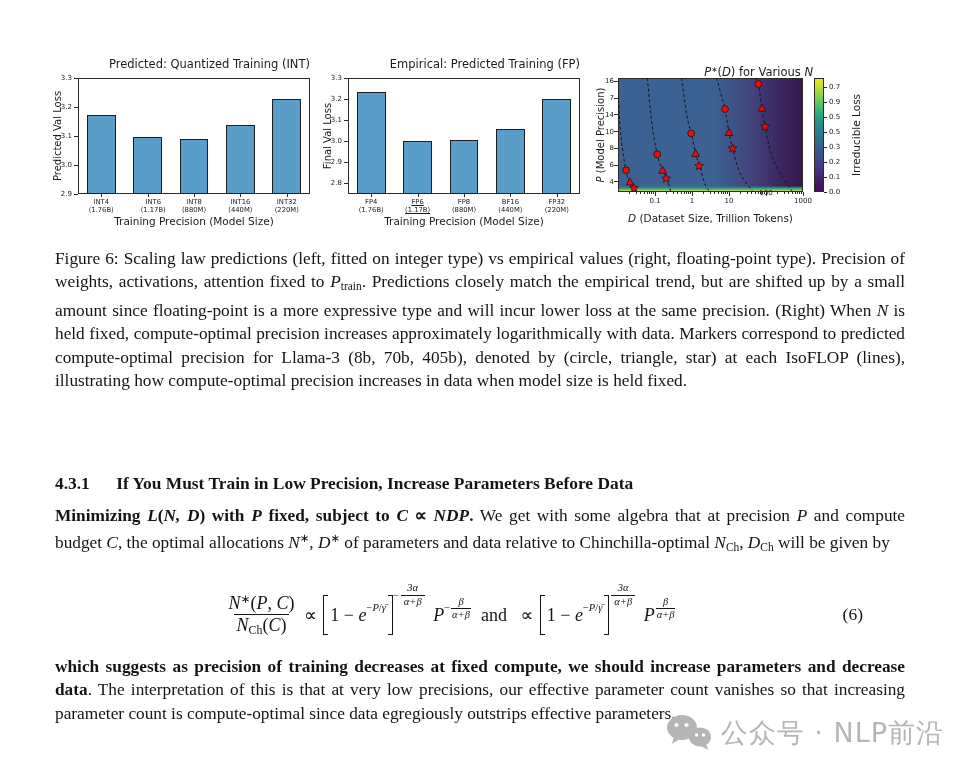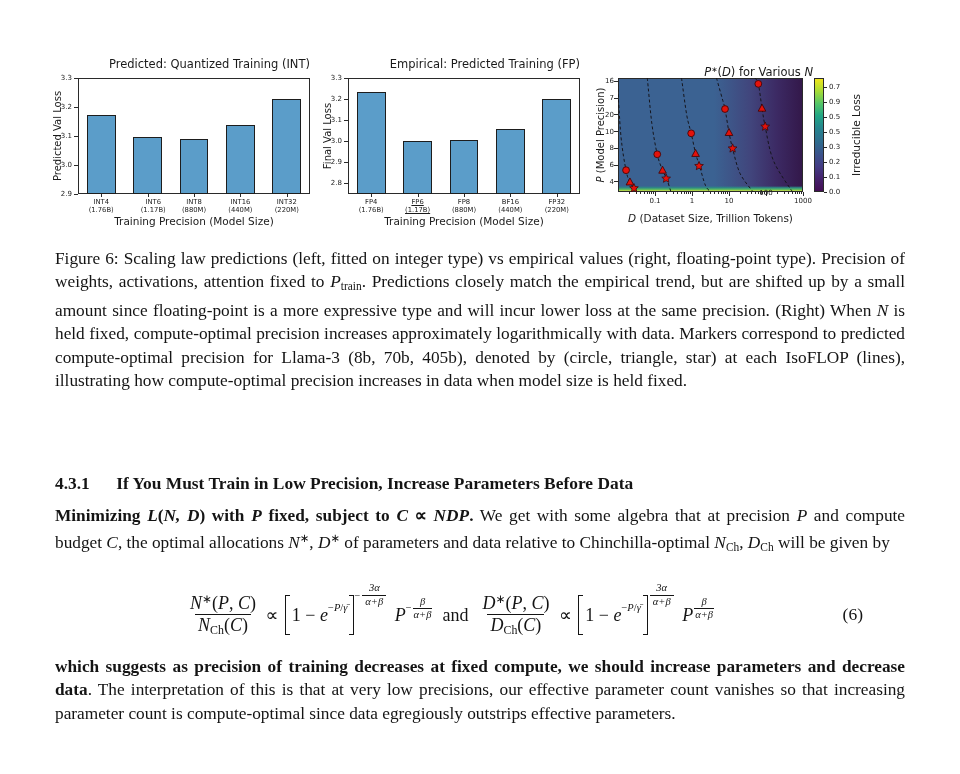--- a/index.html
+++ b/index.html
@@ -176,21 +176,21 @@
       </svg>
       <div class="tickmark" style="left: 22px; top: 126.441px; width: 4px; height: 1px; position: absolute;"></div>
       <div class="ytick-lab" style="left: 8px; top: 122.941px; width: 14px; position: absolute;">4</div>
       <div class="tickmark" style="left: 22px; top: 109.676px; width: 4px; height: 1px; position: absolute;"></div>
       <div class="ytick-lab" style="left: 8px; top: 106.176px; width: 14px; position: absolute;">6</div>
       <div class="tickmark" style="left: 22px; top: 92.9118px; width: 4px; height: 1px; position: absolute;"></div>
       <div class="ytick-lab" style="left: 8px; top: 89.4118px; width: 14px; position: absolute;">8</div>
       <div class="tickmark" style="left: 22px; top: 76.1471px; width: 4px; height: 1px; position: absolute;"></div>
       <div class="ytick-lab" style="left: 8px; top: 72.6471px; width: 14px; position: absolute;">10</div>
       <div class="tickmark" style="left: 22px; top: 59.3824px; width: 4px; height: 1px; position: absolute;"></div>
-      <div class="ytick-lab" style="left: 8px; top: 55.8824px; width: 14px; position: absolute;">20</div>
+      <div class="ytick-lab" style="left: 8px; top: 55.8824px; width: 14px; position: absolute;">14</div>
       <div class="tickmark" style="left: 22px; top: 42.6176px; width: 4px; height: 1px; position: absolute;"></div>
       <div class="ytick-lab" style="left: 8px; top: 39.1176px; width: 14px; position: absolute;">7</div>
       <div class="tickmark" style="left: 22px; top: 25.8529px; width: 4px; height: 1px; position: absolute;"></div>
       <div class="ytick-lab" style="left: 8px; top: 22.3529px; width: 14px; position: absolute;">16</div>
       <div class="tickmark" style="left: 63px; top: 137px; width: 1px; height: 3.5px; position: absolute;"></div>
       <div class="xtick-lab" style="left: 49px; top: 142px; width: 28px; position: absolute; font-size: 7px;">0.1</div>
       <div class="tickmark" style="left: 100px; top: 137px; width: 1px; height: 3.5px; position: absolute;"></div>
       <div class="xtick-lab" style="left: 86px; top: 142px; width: 28px; position: absolute; font-size: 7px;">1</div>
       <div class="tickmark" style="left: 137px; top: 137px; width: 1px; height: 3.5px; position: absolute;"></div>
       <div class="xtick-lab" style="left: 123px; top: 142px; width: 28px; position: absolute; font-size: 7px;">10</div>
@@ -300,24 +300,20 @@
         <span class="ms"> </span>
         <span class="ms seg-i">P</span>
         <span class="msup">
           <span class="ms">−</span>
           <span class="mfrac">
             <span class="mnum"><span class="ms seg-i">β</span></span>
             <span class="mden"><span class="ms seg-i">α+β</span></span>
           </span>
         </span>
         <span class="ms">  and  </span>
-        <span class="mfrac">
-          <span class="mnum"><span class="ms seg-i">D</span><span class="ms seg-sup">∗</span><span class="ms">(</span><span class="ms seg-i">P</span><span class="ms">, </span><span class="ms seg-i">C</span><span class="ms">)</span></span>
-          <span class="mden"><span class="ms seg-i">D</span><span class="ms seg-sub">Ch</span><span class="ms">(</span><span class="ms seg-i">C</span><span class="ms">)</span></span>
-        </span>
         <span class="ms"> ∝ </span>
         <span class="mbr">
           <span class="brk brk-l"></span>
           <span class="mbrin">
             <span class="ms">1 − </span>
             <span class="ms seg-i">e</span>
             <span class="msup">
               <span class="ms">−</span>
               <span class="ms seg-i">P</span>
               <span class="ms">/</span>
@@ -339,14 +335,27 @@
             <span class="mnum"><span class="ms seg-i">β</span></span>
             <span class="mden"><span class="ms seg-i">α+β</span></span>
           </span>
         </span>
       </div>
     <span class="eq-num">(6)</span>
   </div>
 
   <p class="bodypara" style="top:655px;"><span class="seg-b">which suggests as precision of training decreases at fixed compute, we should increase parameters and decrease data</span><span>.  The interpretation of this is that at very low precisions, our effective parameter count vanishes so that increasing parameter count is compute-optimal since data egregiously outstrips effective parameters.</span></p>
 
+  <div class="watermark">
+    <svg width="46" height="38" viewBox="0 0 46 38">
+      <ellipse cx="16" cy="13.5" rx="15" ry="12.5" fill="#b5b5b5"></ellipse>
+      <path d="M8 22 L6 30 L15 24 Z" fill="#b5b5b5"></path>
+      <circle cx="10.5" cy="11" r="2.1" fill="#ffffff"></circle>
+      <circle cx="20.5" cy="11" r="2.1" fill="#ffffff"></circle>
+      <ellipse cx="34" cy="23" rx="11" ry="9.5" fill="#b5b5b5"></ellipse>
+      <path d="M40 30 L42.5 36 L34.5 32 Z" fill="#b5b5b5"></path>
+      <circle cx="30.5" cy="21" r="1.7" fill="#ffffff"></circle>
+      <circle cx="37.5" cy="21" r="1.7" fill="#ffffff"></circle>
+    </svg>
+    <span>公众号 · NLP前沿</span>
+  </div>
 
 </div>
 
 </body></html>

